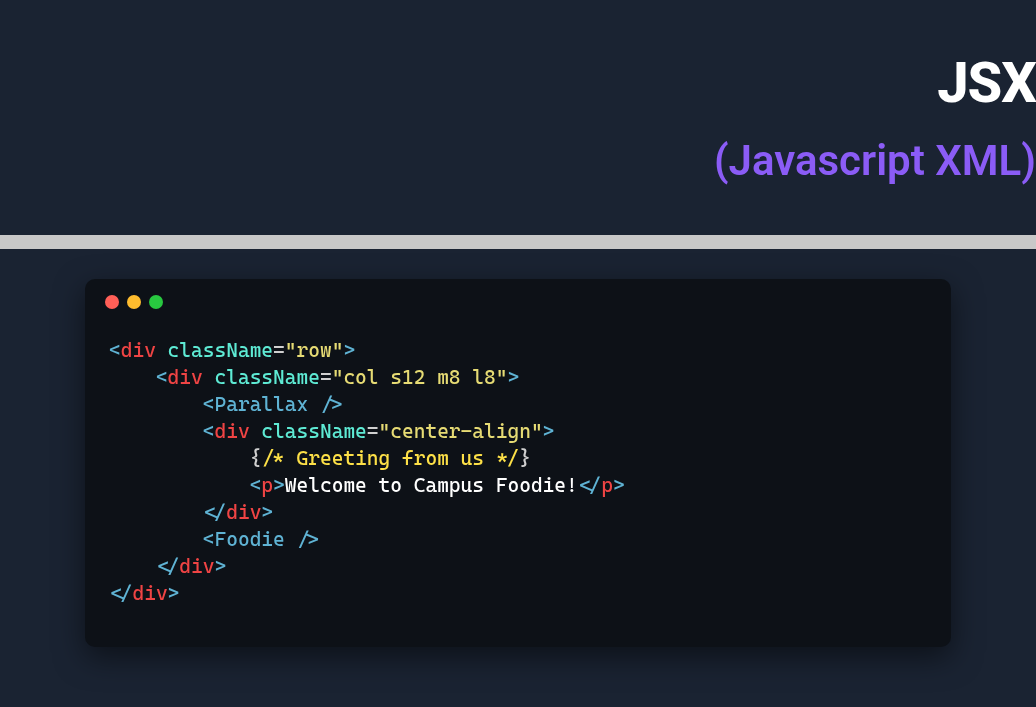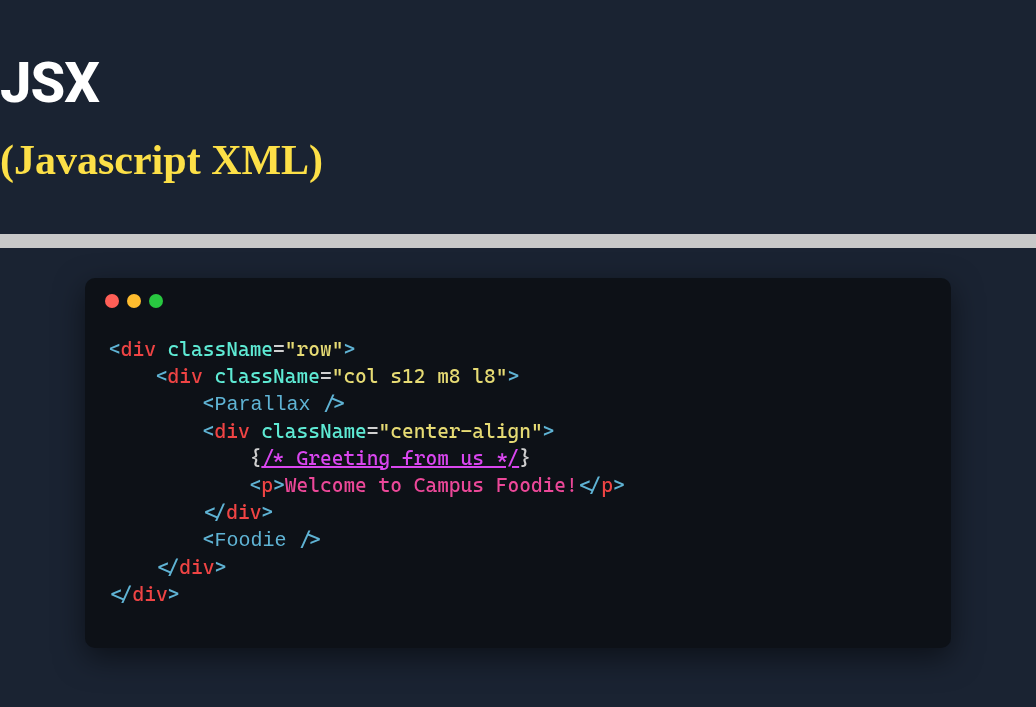--- a/index.html
+++ b/index.html
@@ -6,36 +6,35 @@
     body {
       width: 1036px;
       height: 707px;
       background: #1a2332;
       font-family: -apple-system, BlinkMacSystemFont, "Segoe UI", Roboto, sans-serif;
       overflow: hidden;
     }
     .header {
       width: 100%;
       background: #1a2332;
-      text-align: left;
+      text-align: right;
       padding-top: 50px;
       padding-bottom: 50px;
     }
     .title {
       font-size: 56px;
       font-weight: 800;
       color: #ffffff;
       letter-spacing: -1px;
     }
     .subtitle {
       font-size: 42px;
       font-weight: 600;
-      color: #fde047;
+      color: #8b5cf6;
       margin-top: 20px;
-      font-family: Liberation Serif, serif;
     }
     .divider {
       width: 100%;
       height: 14px;
       background: #c8c8c8;
     }
     .content-area {
       width: 100%;
       background: #1a2332;
       padding-top: 30px;
@@ -68,24 +67,24 @@
       font-size: 20px;
       line-height: 1.35;
       white-space: pre;
       color: #d0d0d0;
     }
     .t-bracket { color: #5fb3d4; }
     .t-tag { color: #ef4444; }
     .t-attr { color: #5eead4; }
     .t-eq { color: #d0d0d0; }
     .t-string { color: #e6db74; }
-    .t-component { color: #5fb3d4; font-family: Liberation Mono, monospace; }
+    .t-component { color: #5fb3d4; }
     .t-brace { color: #d0d0d0; }
-    .t-comment { color: #d946ef; text-decoration: underline; }
-    .t-text { color: #ec4899; text-align: center; }
+    .t-comment { color: #fde047; }
+    .t-text { color: #ffffff; text-align: center; }
   </style>
 </head>
 <body>
 
 <div class="header">
   <div class="title">JSX</div>
   <div class="subtitle">(Javascript XML)</div>
 </div>
 
 <div class="divider"></div>

